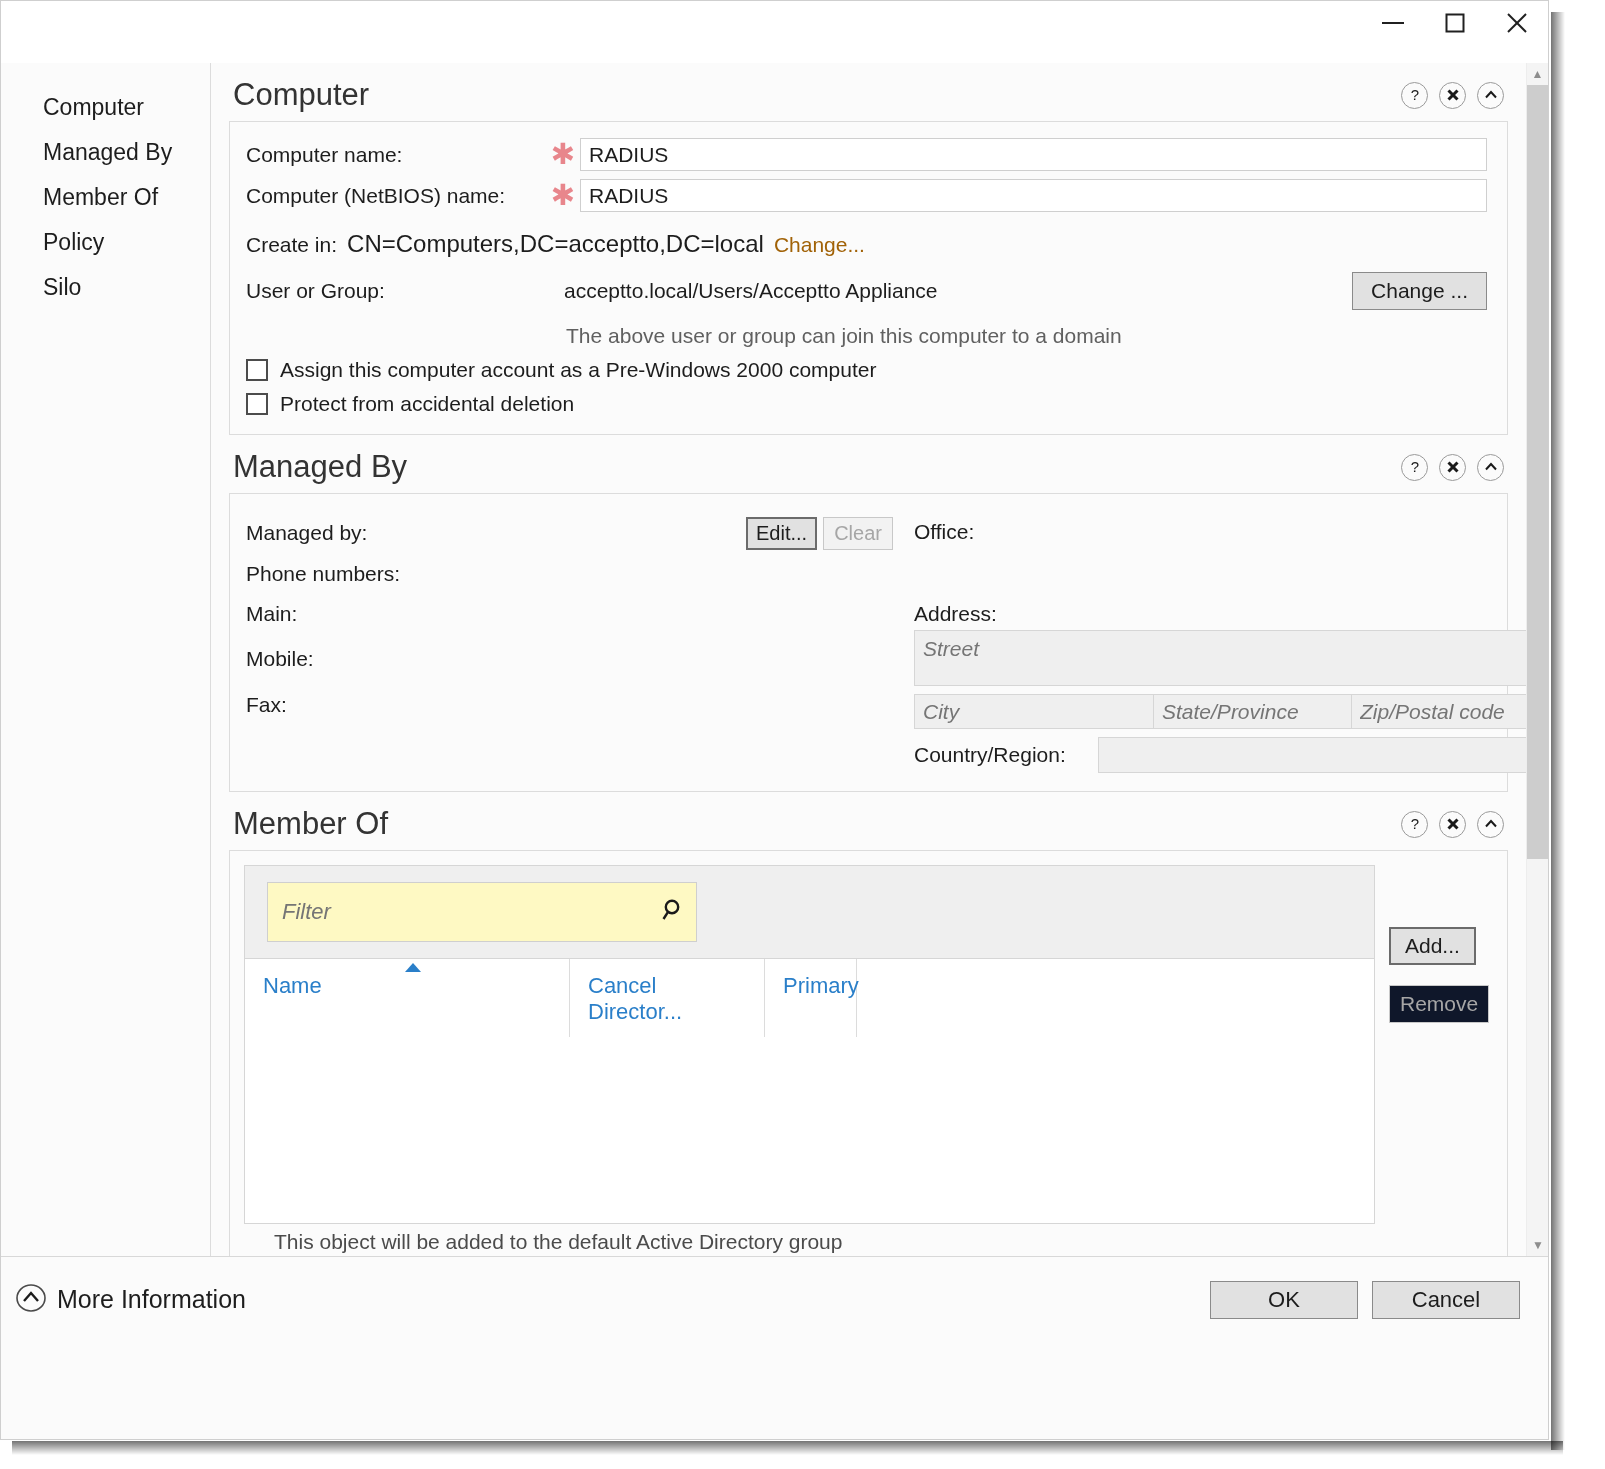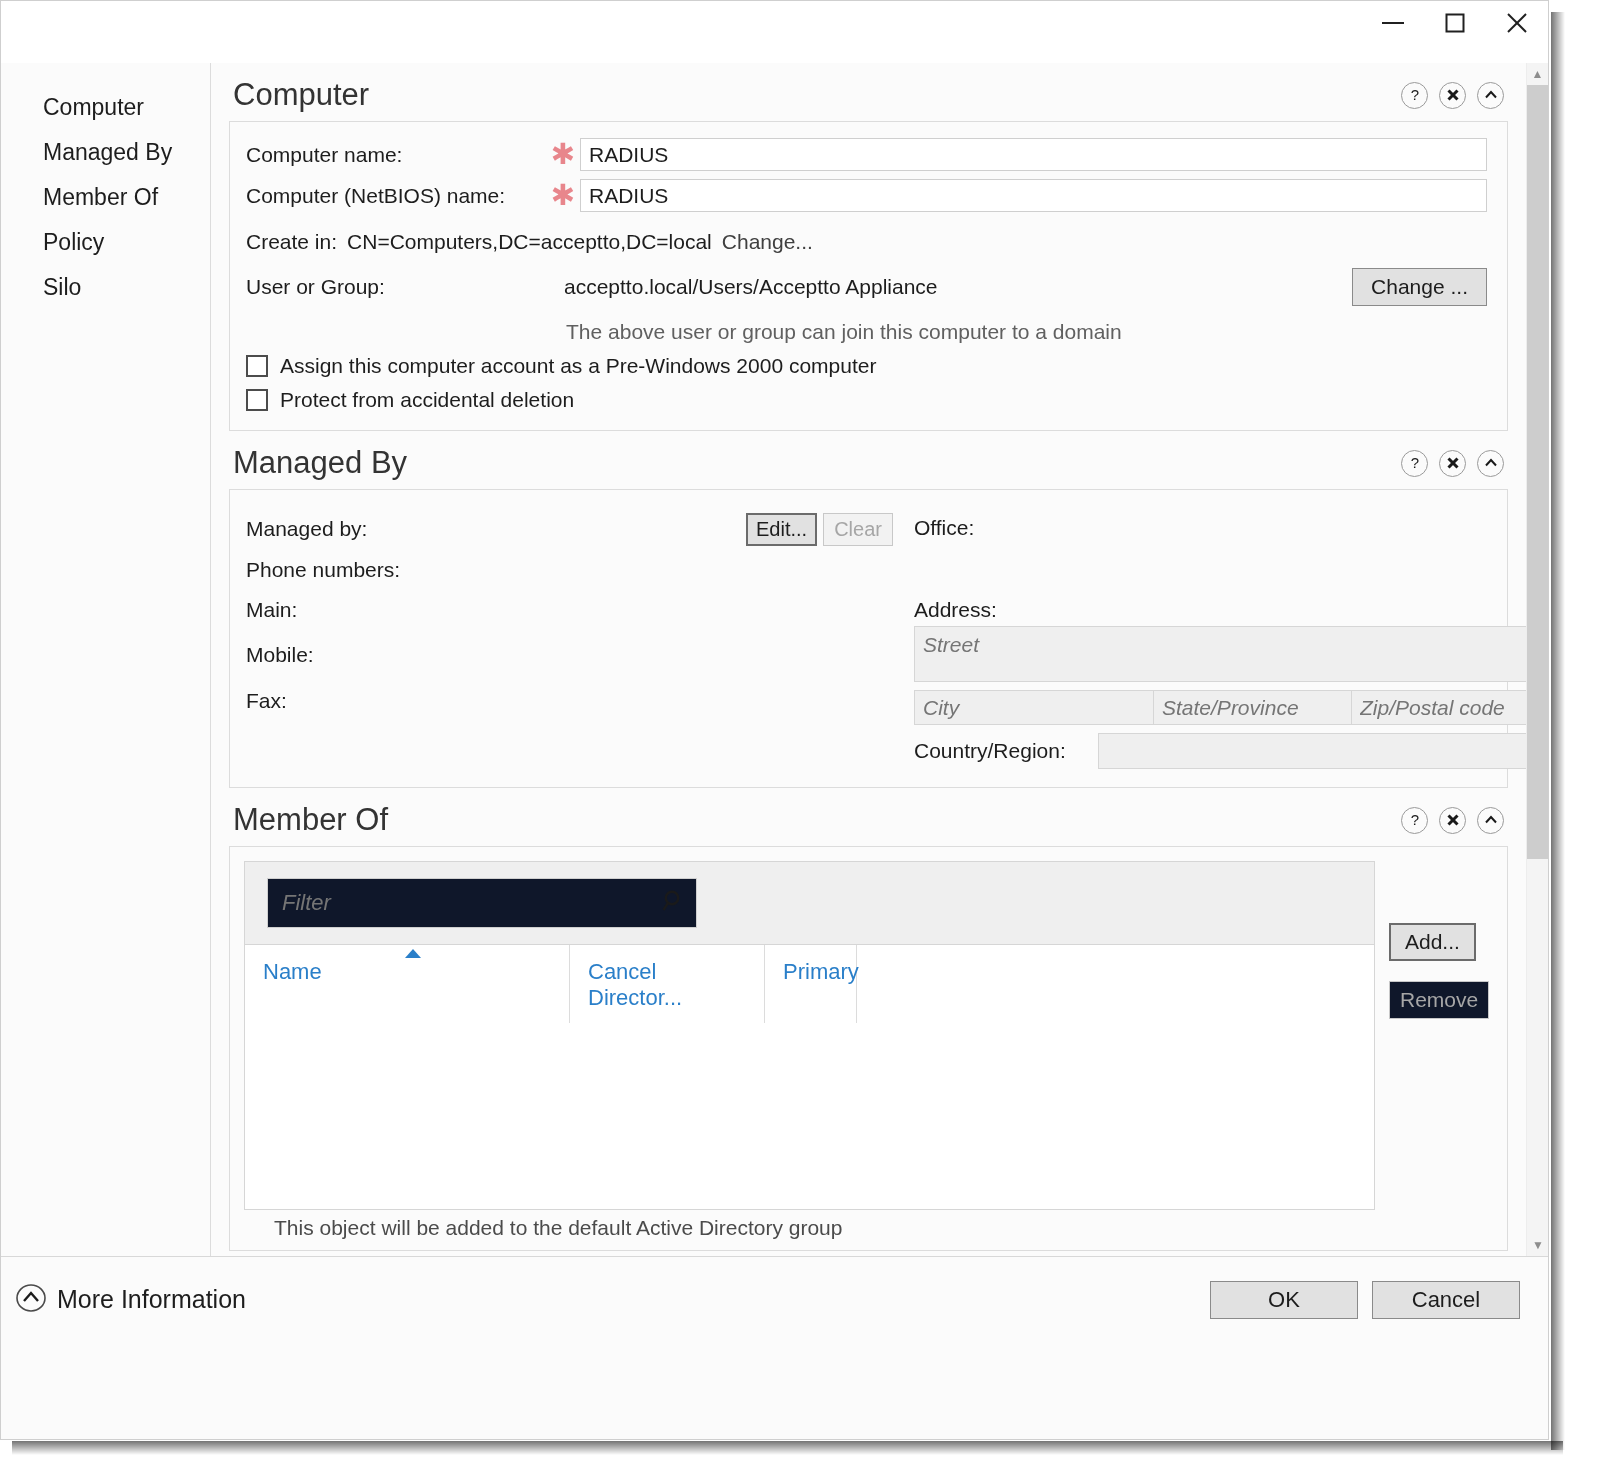--- a/index.html
+++ b/index.html
@@ -190,23 +190,23 @@
     background: #ffffff;
     font-size: 21px;
     color: #1d1d1d;
     padding: 0 8px;
     font-family: "Liberation Sans", sans-serif;
   }
   .createin-row {
     display: flex; align-items: baseline; gap: 10px;
     margin: 18px 0 6px 0;
   }
-  .static-val { font-size: 21px; color: #1d1d1d; }
+  .static-val { font-size: 24px; color: #1d1d1d; }
   .link {
-    font-size: 21px; color: #404040;
+    font-size: 21px; color: #a16207;
     cursor: default;
   }
   .usergroup-row {
     display: flex; align-items: center;
     margin: 14px 0 0 0;
   }
   .ug-val {
     font-size: 21px; color: #1d1d1d;
     flex: 1;
     padding-left: 18px;
@@ -303,23 +303,23 @@
     flex: 1;
     border: 1px solid #d6d6d6;
     background: #ffffff;
   }
   .mo-filterbar {
     background: #efefef;
     padding: 16px 22px;
     border-bottom: 1px solid #d6d6d6;
   }
   .filter-box {
-    width: 430px; height: 50px;
+    width: 430px; height: 60px;
     border: 1px solid #cfcfcf;
-    background: #0f172a;
+    background: #fef9c3;
     display: flex; align-items: center;
     padding: 16px 12px;
   }
   .filter-input {
     flex: 1; border: none; outline: none;
     font-size: 22px; font-style: italic; color: #6f6f6f;
     background: transparent;
     font-family: "Liberation Sans", sans-serif;
   }
   .mo-headrow { display: flex; position: relative; }

